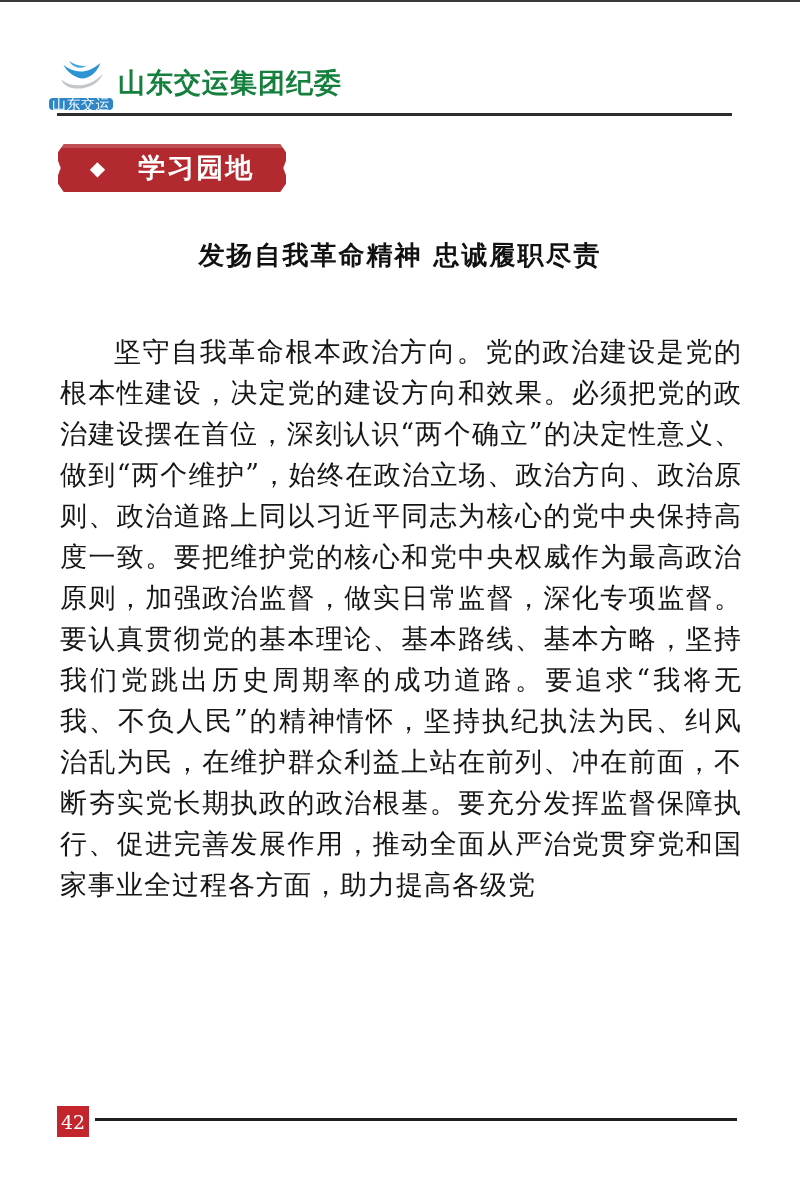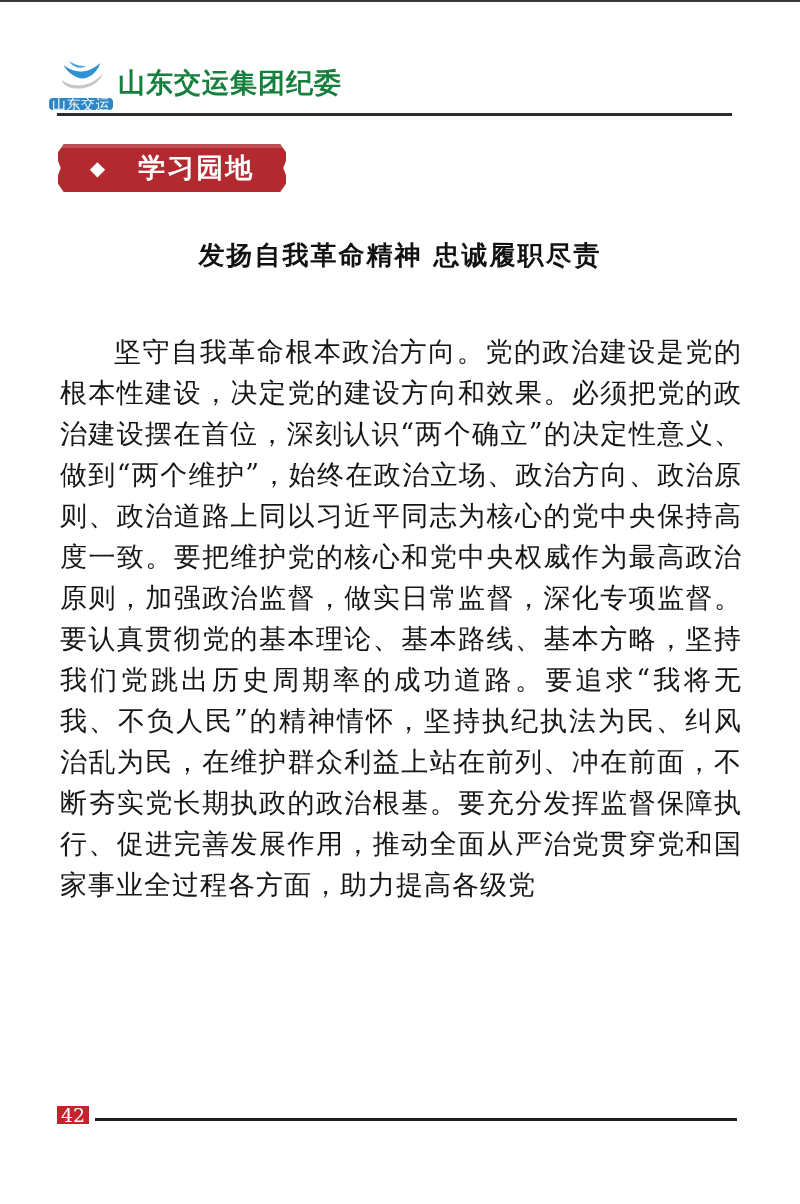--- a/index.html
+++ b/index.html
@@ -108,21 +108,21 @@
     line-height: 41px;
     text-align: justify;
     text-indent: 2em;
     letter-spacing: 1px;
     font-family: "DejaVu Serif", serif;
   }
   
   .page-badge {
     position: absolute;
     left: 57px; top: 1106px;
-    width: 32px; height: 18px;
+    width: 32px; height: 31px;
     background: #c2252c;
     color: #ffffff;
     font-size: 19px;
     font-family: "DejaVu Serif", serif;
     display: flex;
     align-items: center;
     justify-content: center;
   }
   .footer-rule {
     position: absolute;

